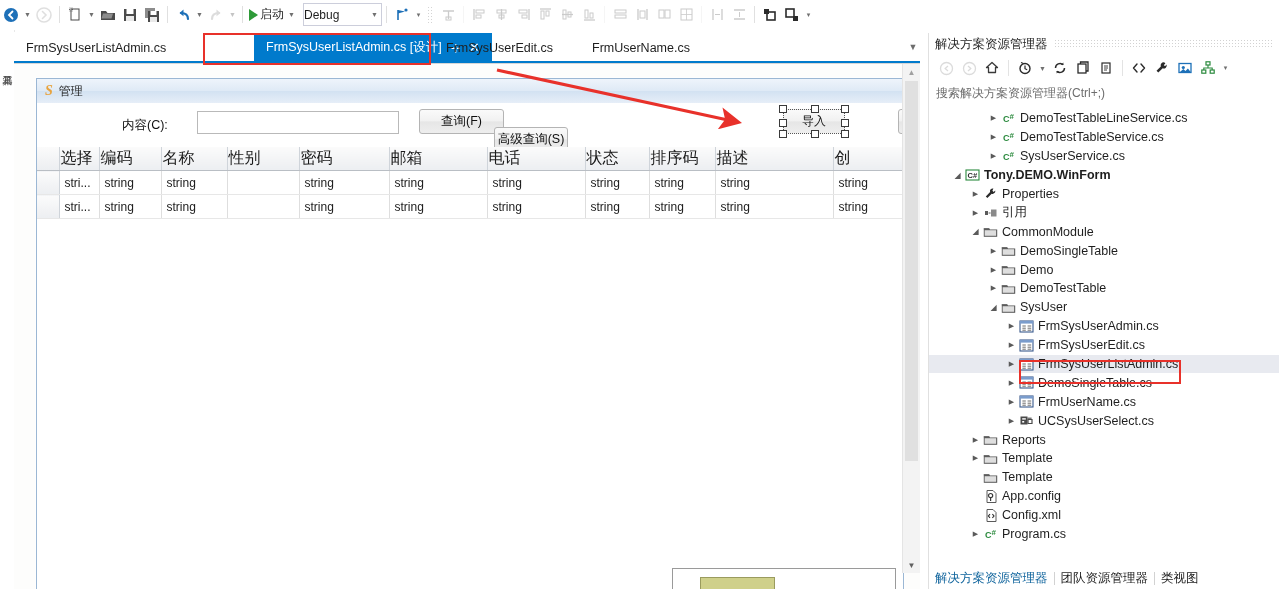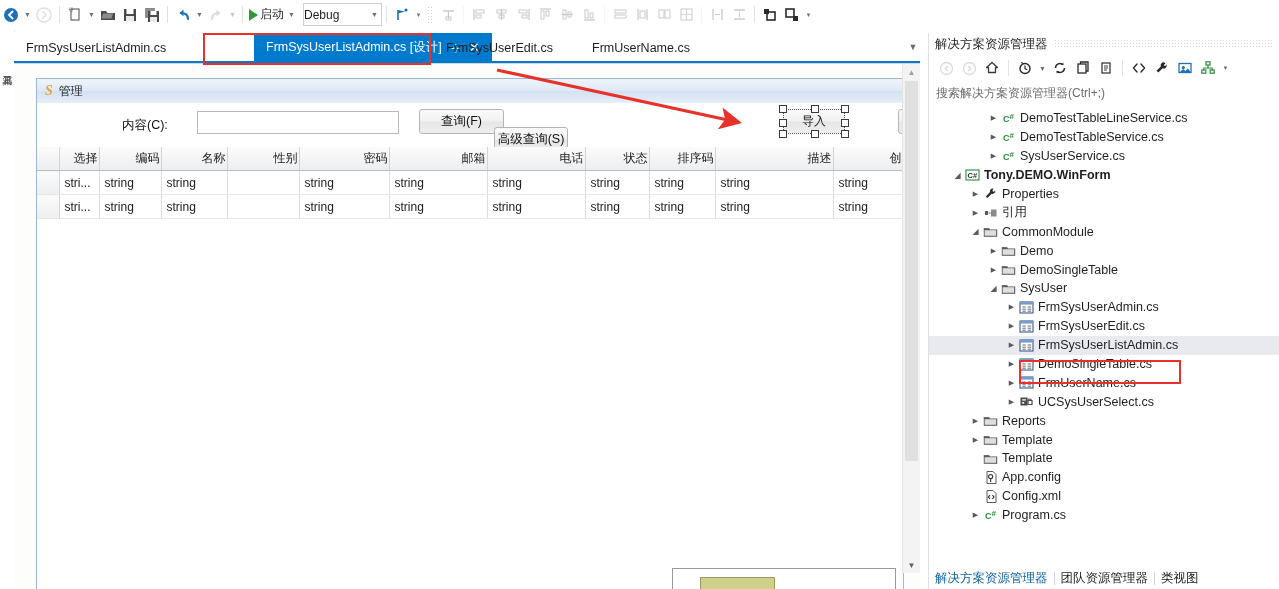--- a/index.html
+++ b/index.html
@@ -157,21 +157,21 @@
   .h.tl{left:-4px;top:-4px;} .h.tc{left:calc(50% - 3px);top:-4px;} .h.tr{right:-4px;top:-4px;}
   .h.ml{left:-4px;top:calc(50% - 3px);} .h.mr{right:-4px;top:calc(50% - 3px);}
   .h.bl{left:-4px;bottom:-4px;} .h.bc{left:calc(50% - 3px);bottom:-4px;} .h.br{right:-4px;bottom:-4px;}
 
   
   .grid { position:absolute; left:0; top:44px; right:0; bottom:0; background:#ffffff; }
   .grid table { border-collapse:collapse; width:100%; table-layout:fixed; }
   .grid th {
     height:21px; background: linear-gradient(to bottom,#fbfbfb,#eceef1);
     border-right:1px solid #cfd4da; border-bottom:1px solid #b9bec4;
-    font-weight:normal; font-size:12px; color:#1b1b1b; text-align:right;
+    font-weight:normal; font-size:16px; color:#1b1b1b; text-align:left;
     overflow:hidden; white-space:nowrap;
   }
   .grid td {
     height:21px; border-right:1px solid #dedede; border-bottom:1px solid #e7e7e7;
     font-size:12px; color:#1b1b1b; padding-left:5px;
     overflow:hidden; white-space:nowrap; text-overflow:ellipsis;
   }
   .grid th.rowhdr, .grid td.rowhdr {
     background: linear-gradient(to bottom,#fbfbfb,#eceef1);
     border-right:1px solid #cfd4da; padding:0;
@@ -732,32 +732,43 @@
         </div>
         <div class="node" style="padding-left: 58px;">
           <span class="exp">▶</span>
           <span class="ico">
             <svg width="15" height="13" viewBox="0 0 15 13">
               <path d="M0.8 3.2h5.2l1 1.4h7.2v7.2H0.8z" fill="#4f4f4f"></path>
               <path d="M1.6 5.2h11.6v5.6H1.6z" fill="#dedede"></path>
               <path d="M0.8 3.2h5.2l1 1.4H0.8z" fill="#6b6b6b"></path>
             </svg>
           </span>
-          <span class="nm">Demo</span>
+          <span class="nm">DemoSingleTable</span>
         </div>
         <div class="node" style="padding-left: 58px;">
           <span class="exp">▶</span>
           <span class="ico">
             <svg width="15" height="13" viewBox="0 0 15 13">
               <path d="M0.8 3.2h5.2l1 1.4h7.2v7.2H0.8z" fill="#4f4f4f"></path>
               <path d="M1.6 5.2h11.6v5.6H1.6z" fill="#dedede"></path>
               <path d="M0.8 3.2h5.2l1 1.4H0.8z" fill="#6b6b6b"></path>
             </svg>
           </span>
-          <span class="nm">DemoSingleTable</span>
+          <span class="nm">Demo</span>
+        </div>
+        <div class="node" style="padding-left: 58px;">
+          <span class="exp">▶</span>
+          <span class="ico">
+            <svg width="15" height="13" viewBox="0 0 15 13">
+              <path d="M0.8 3.2h5.2l1 1.4h7.2v7.2H0.8z" fill="#4f4f4f"></path>
+              <path d="M1.6 5.2h11.6v5.6H1.6z" fill="#dedede"></path>
+              <path d="M0.8 3.2h5.2l1 1.4H0.8z" fill="#6b6b6b"></path>
+            </svg>
+          </span>
+          <span class="nm">DemoTestTable</span>
         </div>
         <div class="node" style="padding-left: 58px;">
           <span class="exp" style="font-size: 8px;">◢</span>
           <span class="ico">
             <svg width="15" height="13" viewBox="0 0 15 13">
               <path d="M0.8 3.2h5.2l1 1.4h7.2v7.2H0.8z" fill="#4f4f4f"></path>
               <path d="M1.6 5.2h11.6v5.6H1.6z" fill="#dedede"></path>
               <path d="M0.8 3.2h5.2l1 1.4H0.8z" fill="#6b6b6b"></path>
             </svg>
           </span>

